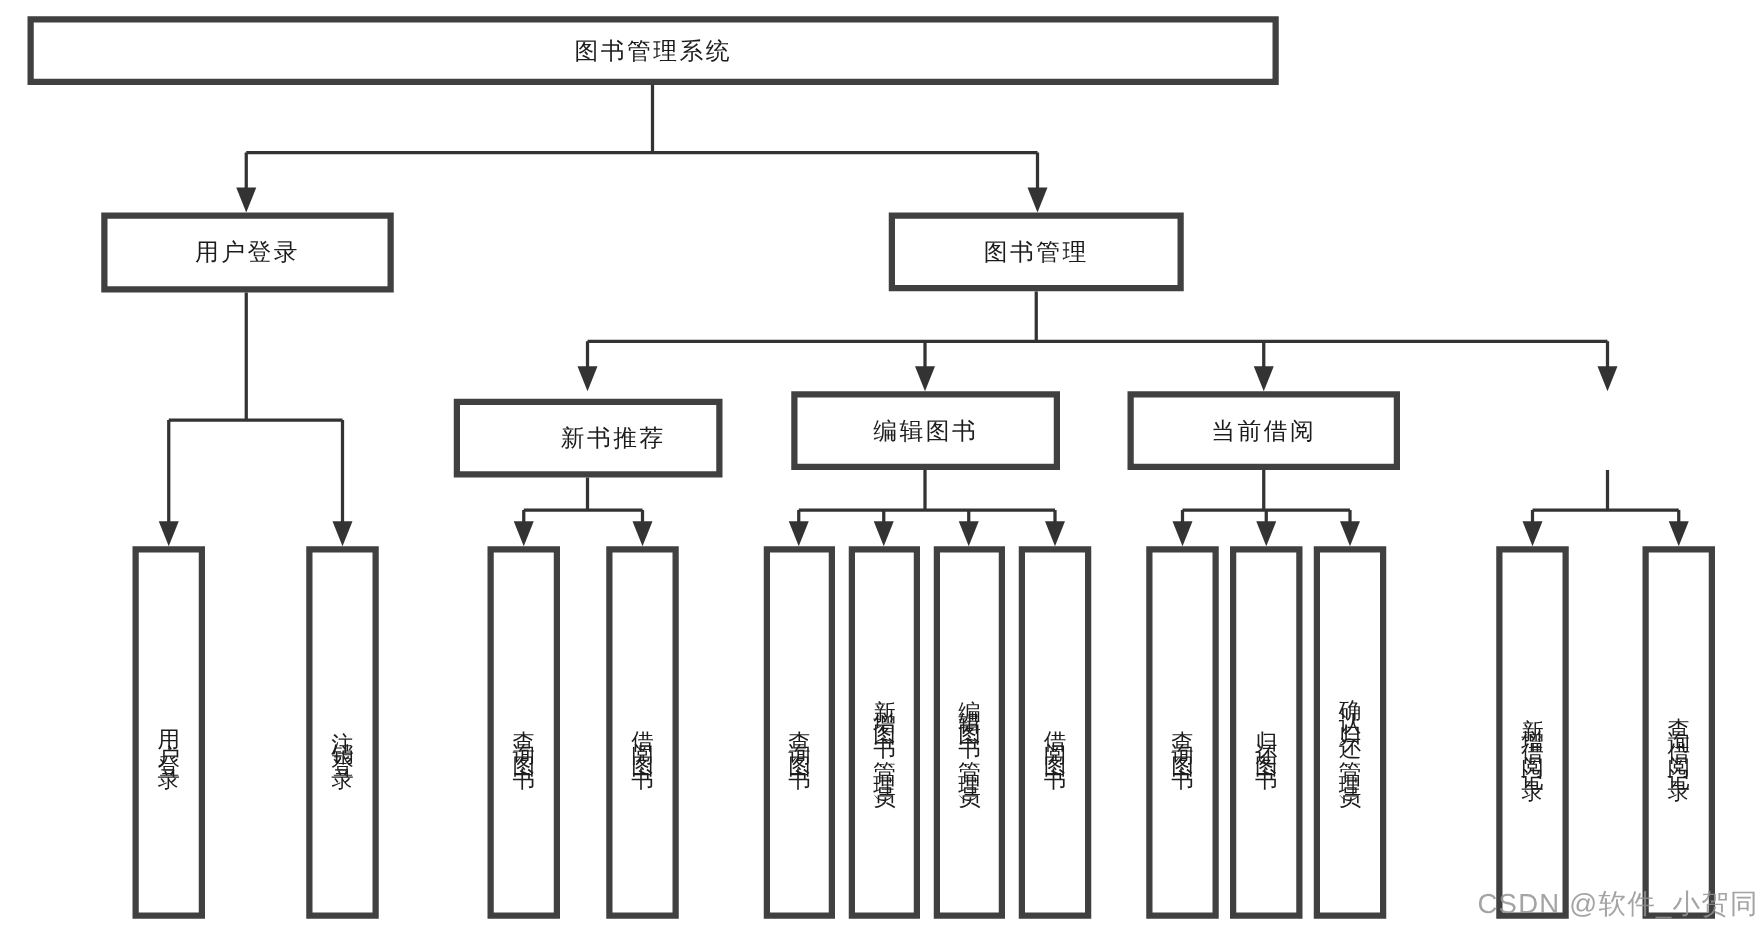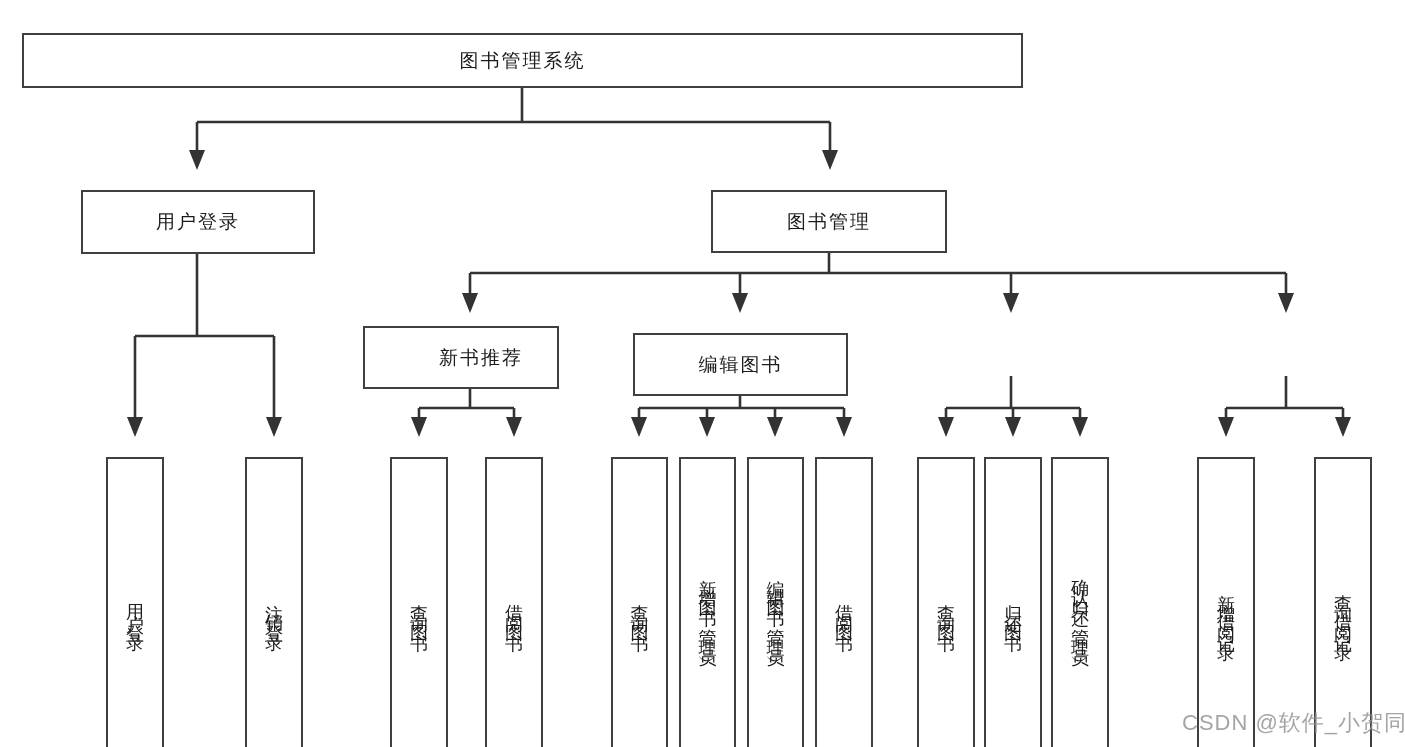--- a/index.html
+++ b/index.html
@@ -9,30 +9,29 @@
     height: 747px;
     background: #ffffff;
     font-family: "Liberation Sans", sans-serif;
     color: #1c1c1c;
     overflow: hidden;
   }
   #wires { position: absolute; left: 0; top: 0; }
   .box {
     position: absolute;
     box-sizing: border-box;
-    border: 2px solid #404040;
+    border: 5px solid #404040;
     background: #ffffff;
     display: flex;
     align-items: center;
     justify-content: center;
     font-size: 19px;
     letter-spacing: 2px;
     color: #1c1c1c;
     z-index: 2;
-    margin-top: 20px;
   }
   .vbox {
     writing-mode: vertical-rl;
     font-size: 18px;
     letter-spacing: 10px;
     line-height: 1;
     padding-top: 8px;
   }
   .watermark {
     position: absolute;
@@ -88,22 +87,23 @@
       <polygon points="1218,417 1234,417 1226,437"></polygon>
       <polygon points="1335,417 1351,417 1343,437"></polygon>
     </g>
   </svg>
 
   <div class="box" style="left:22px; top:13px; width:1001px; height:55px;">图书管理系统</div>
 
   <div class="box" style="left:81px; top:170px; width:234px; height:64px;">用户登录</div>
   <div class="box" style="left:711px; top:170px; width:236px; height:63px;">图书管理</div>
 
-  <div class="box" style="left:363px; top:306px; width:196px; height:63px;padding-left:40px;">新书推荐</div>
+  <div class="box" style="left:363px; top:319px; width:215px; height:63px;padding-left:40px;">新书推荐</div>
   <div class="box" style="left:633px; top:313px; width:215px; height:63px;">编辑图书</div>
+  <div class="box" style="left:902px; top:313px; width:218px; height:63px;">当前借阅</div>
 
   <div class="box vbox" style="left:106px; top:437px; width:58px; height:298px;">用户登录</div>
   <div class="box vbox" style="left:245px; top:437px; width:58px; height:298px;">注销登录</div>
 
   <div class="box vbox" style="left:390px; top:437px; width:58px; height:298px;">查询图书</div>
   <div class="box vbox" style="left:485px; top:437px; width:58px; height:298px;">借阅图书</div>
 
   <div class="box vbox" style="left:611px; top:437px; width:57px; height:298px;">查询图书</div>
   <div class="box vbox" style="left:679px; top:437px; width:57px; height:298px;">新增图书（管理员）</div>
   <div class="box vbox" style="left:747px; top:437px; width:57px; height:298px;">编辑图书（管理员）</div>

